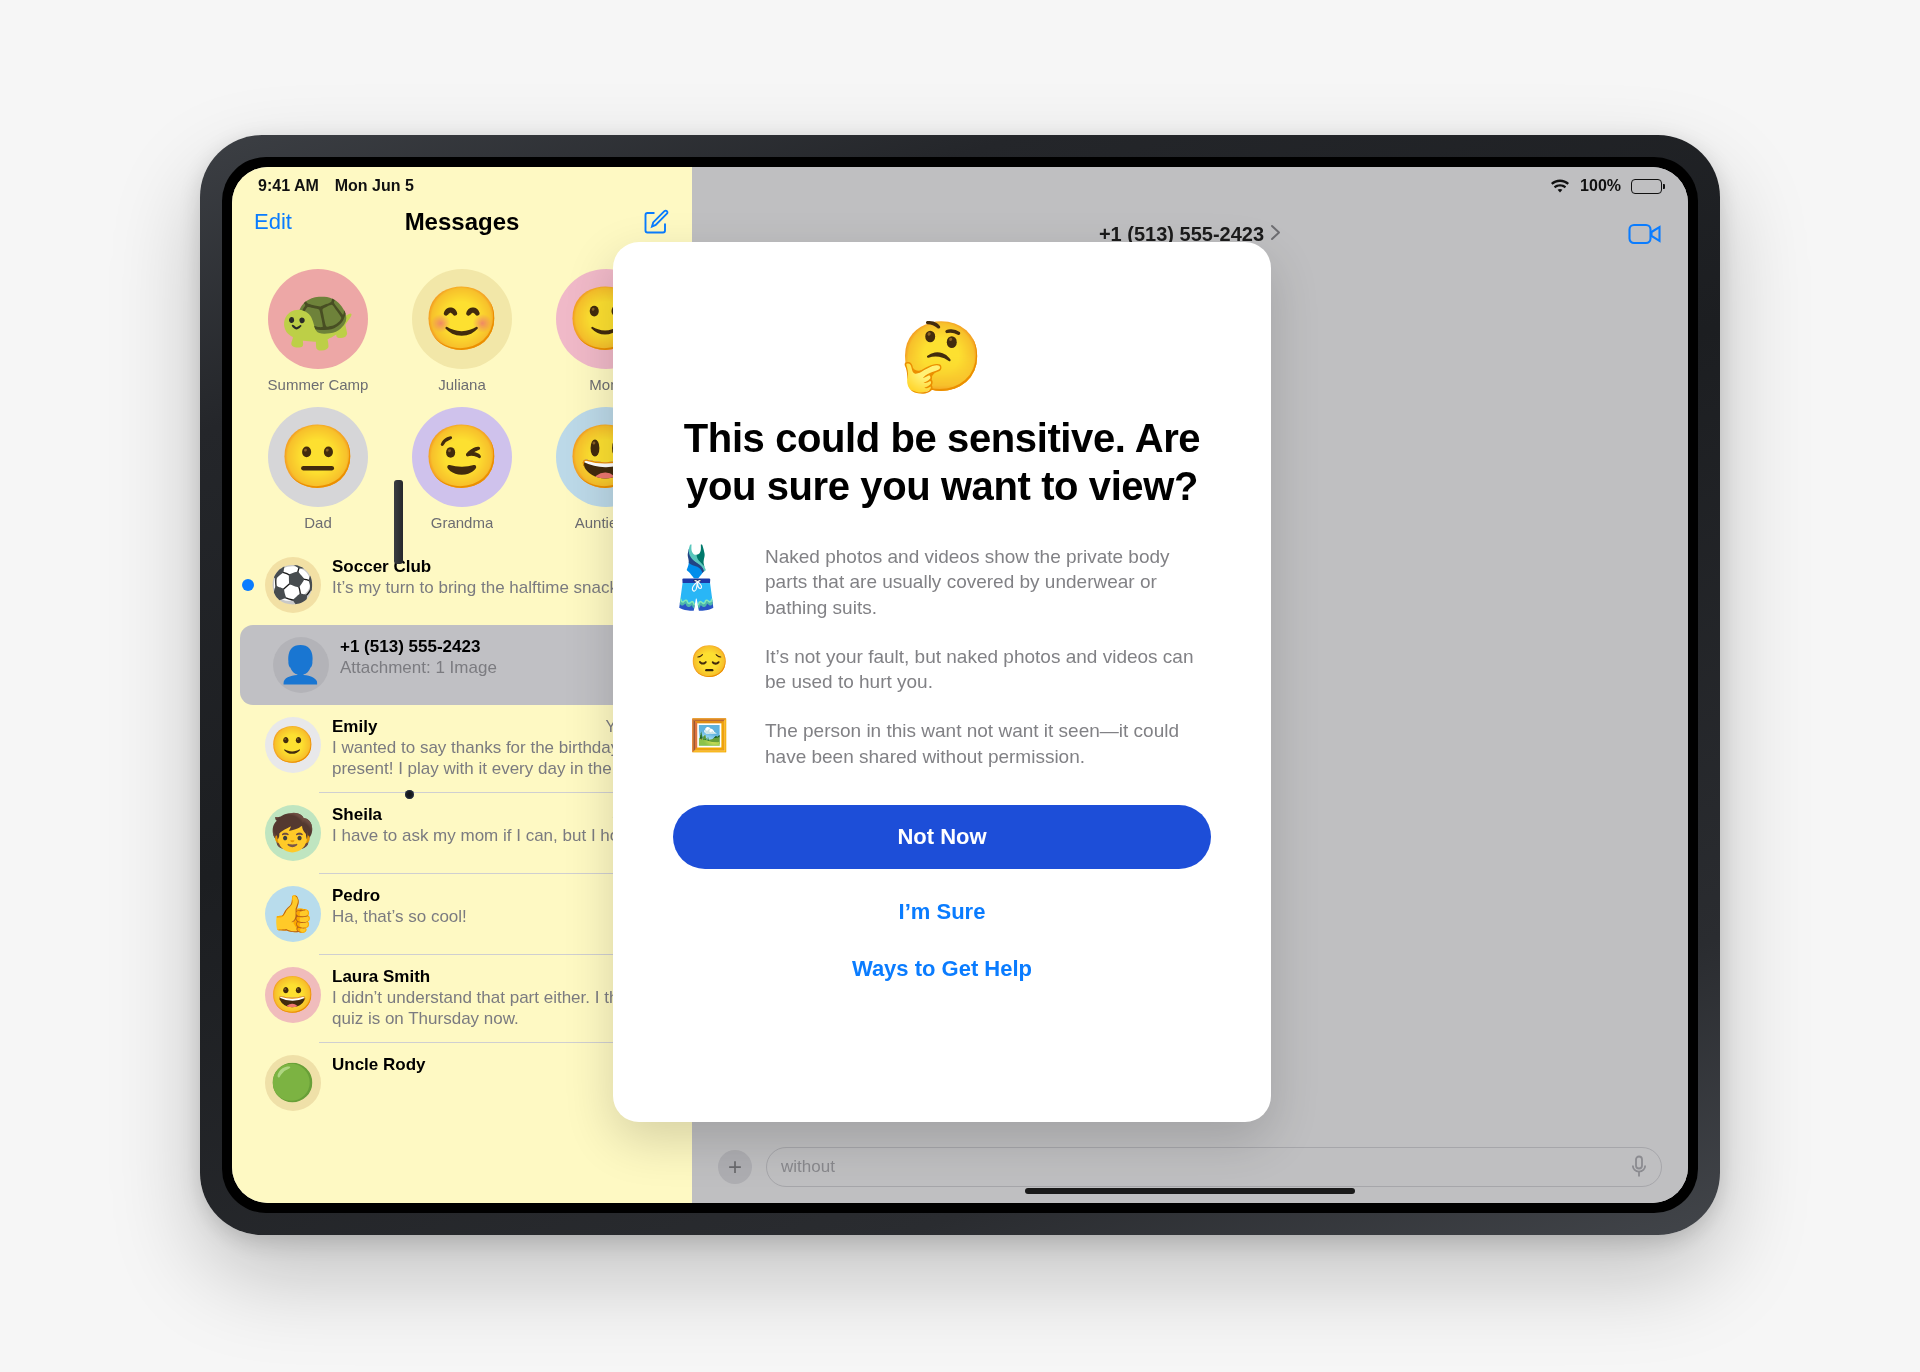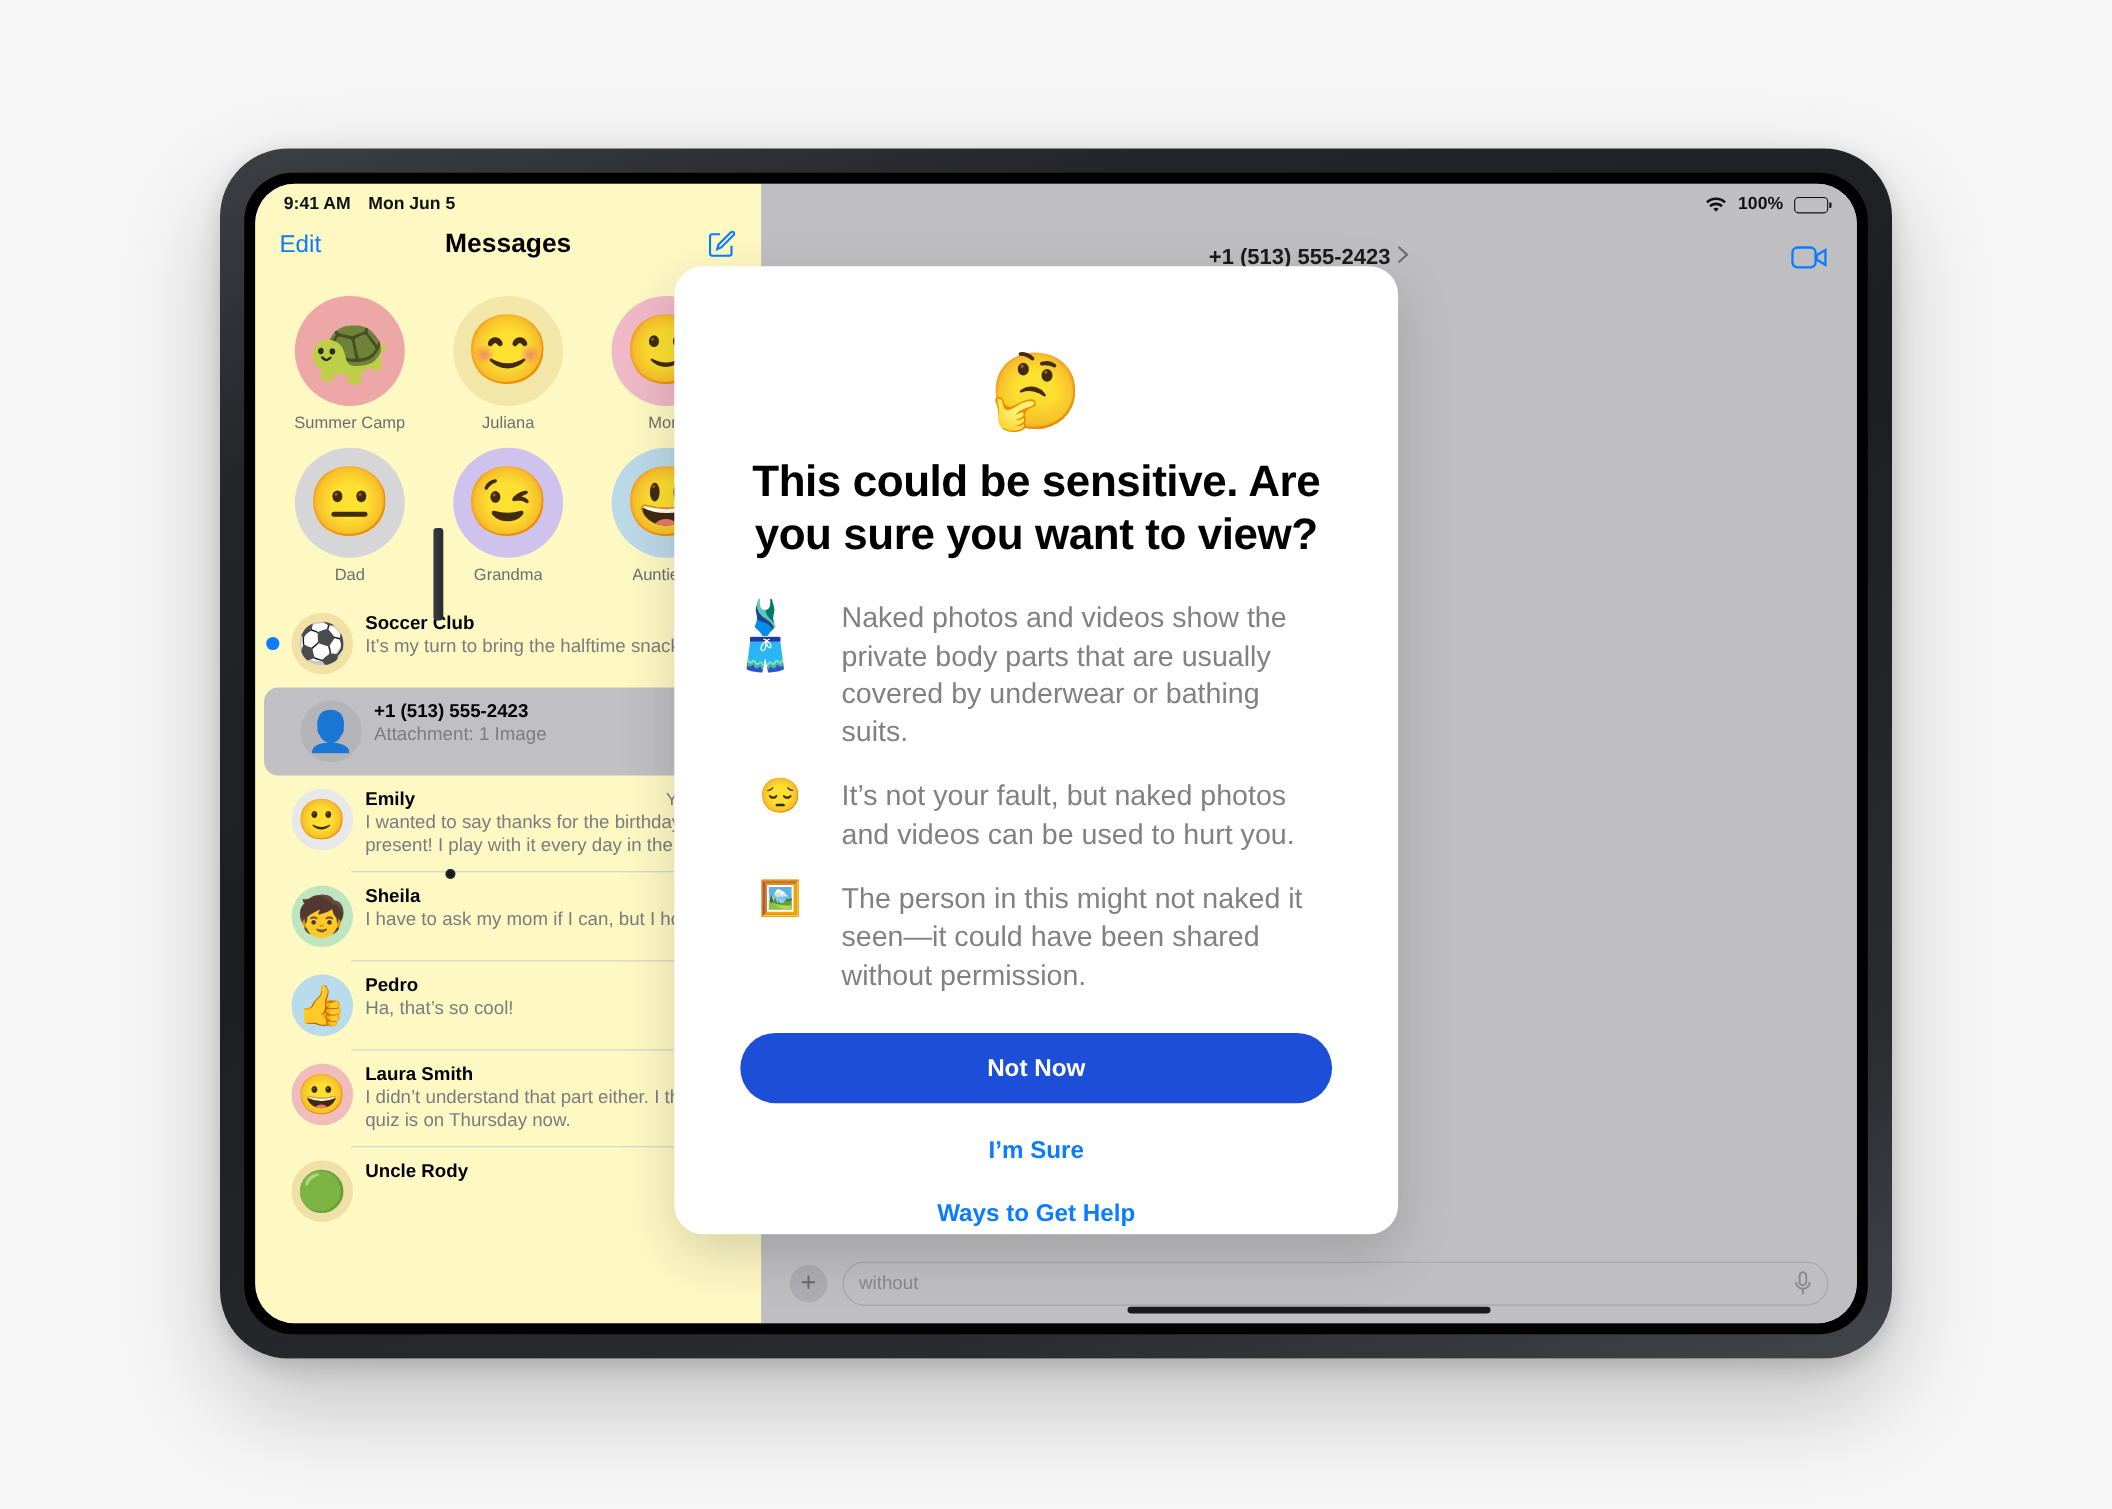--- a/index.html
+++ b/index.html
@@ -219,21 +219,21 @@
   .bullet {
     display: flex; gap: 22px; align-items: flex-start;
     margin-bottom: 24px;
   }
   .bullet-icon {
     font-size: 31px; line-height: 1.05; flex: 0 0 66px;
     display: flex; align-items: center; justify-content: center;
     padding-top: 2px;
   }
   .bullet-text {
-    font-size: 26px; line-height: 1.33; color: #818185; flex: 1;
+    font-size: 19px; line-height: 1.33; color: #818185; flex: 1;
   }
   #modal-actions { width: 100%; margin-top: 12px; padding: 0 8px; }
   #not-now-button {
     width: 100%; height: 64px; border-radius: 32px;
     background: #1d4ed8; color: #fff;
     font-size: 22px; font-weight: 700;
     display: flex; align-items: center; justify-content: center;
     border: none; font-family: inherit; cursor: pointer;
   }
   .link-button {
@@ -473,21 +473,21 @@
               <div class="bullet">
                 <div class="bullet-icon">🩱🩳</div>
                 <div class="bullet-text">Naked photos and videos show the private body parts that are usually covered by underwear or bathing suits.</div>
               </div>
               <div class="bullet">
                 <div class="bullet-icon">😔</div>
                 <div class="bullet-text">It’s not your fault, but naked photos and videos can be used to hurt you.</div>
               </div>
               <div class="bullet">
                 <div class="bullet-icon">🖼️</div>
-                <div class="bullet-text">The person in this might not naked it seen—it could have been shared without permission.</div>
+                <div class="bullet-text">The person in this want not want it seen—it could have been shared without permission.</div>
               </div>
             </div>
           <div id="modal-actions">
             <button id="not-now-button">Not Now</button>
             <button id="im-sure" class="link-button">I’m Sure</button>
             <button id="ways-to-get-help" class="link-button">Ways to Get Help</button>
           </div>
         </div>
 
       </div>

